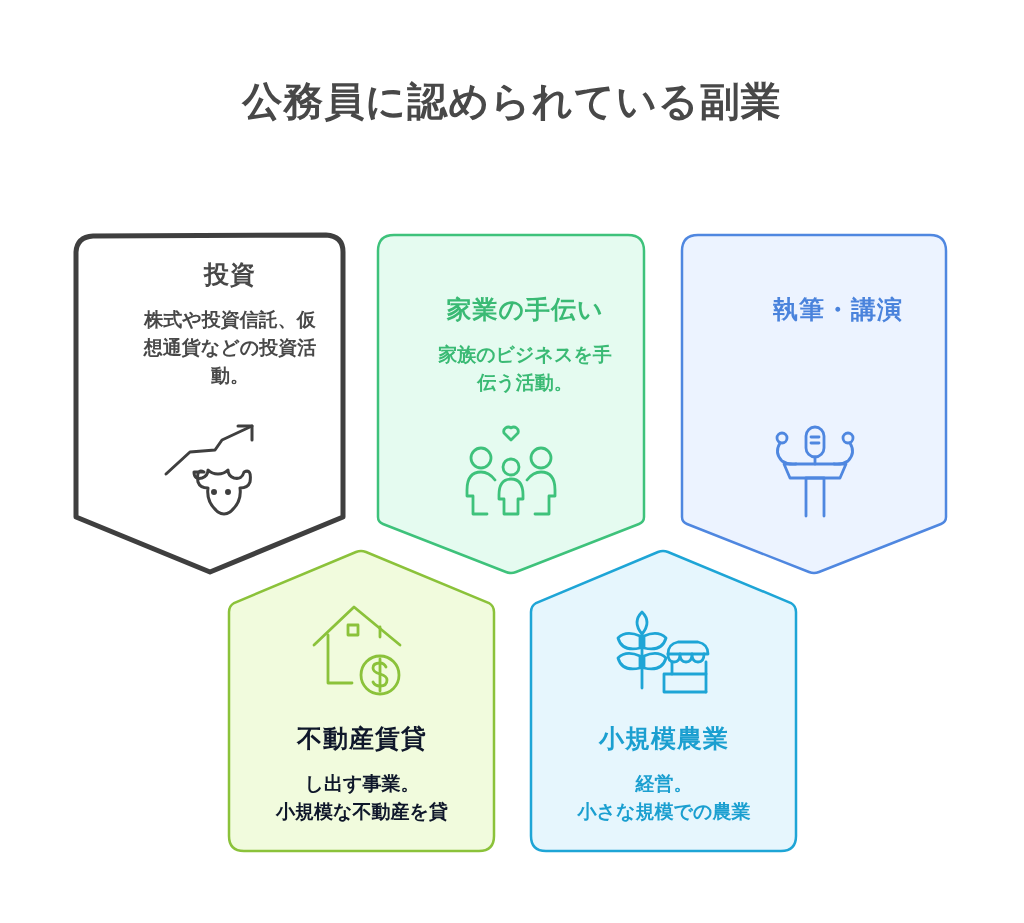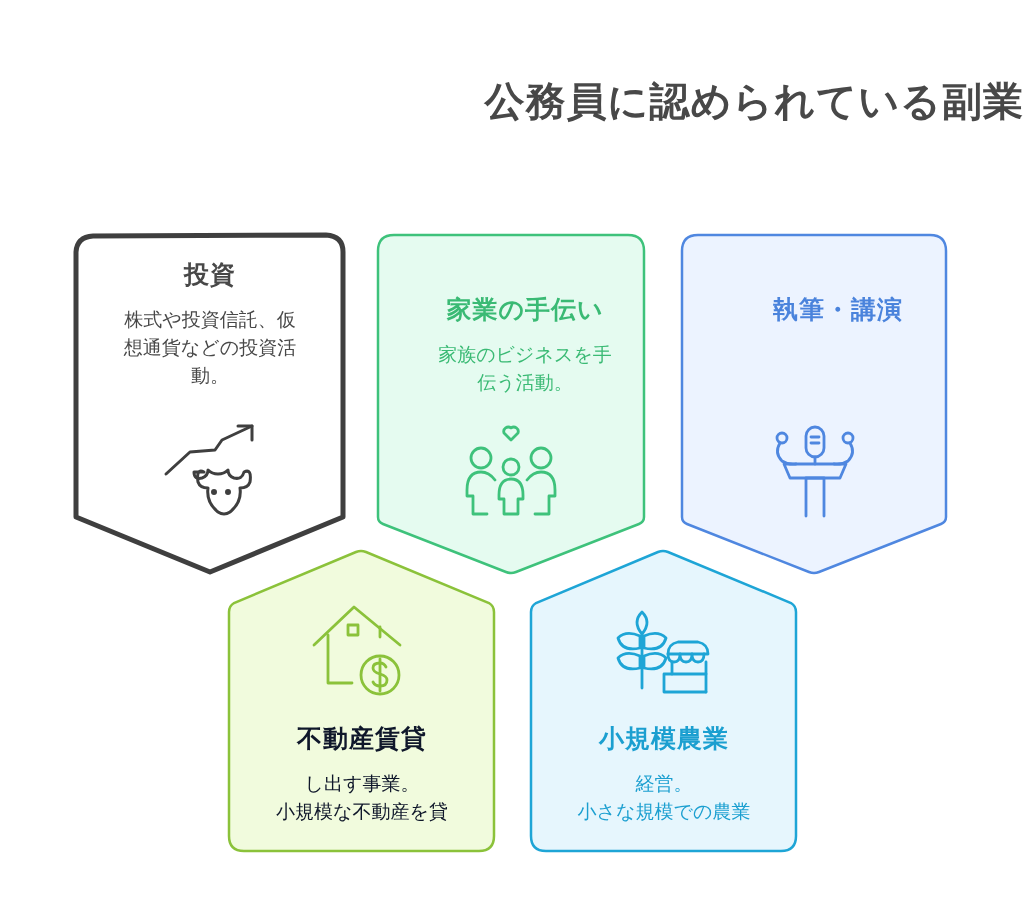--- a/index.html
+++ b/index.html
@@ -1,44 +1,44 @@
 <!DOCTYPE html>
 <html><head>
 <meta charset="utf-8">
 <style>
   html, body { margin: 0; padding: 0; background: #ffffff; }
   body { width: 1024px; height: 923px; position: relative; overflow: hidden;
          font-family: "DejaVu Sans", "Liberation Sans", sans-serif; }
-  .title { position: absolute; left: 0; top: 74px; width: 1024px; text-align: right;
+  .title { position: absolute; left: 0; top: 74px; width: 1024px; text-align: center;
            font-size: 40px; font-weight: bold; color: #484848; letter-spacing: 1px; }
   svg.shapes { position: absolute; left: 0; top: 0; }
   .card-text { position: absolute; text-align: center; }
   .card-title { font-size: 25px; font-weight: bold; letter-spacing: 1px; }
-  .card-desc { font-size: 19px; line-height: 28px; margin-top: 14px; }
+  .card-desc { font-size: 19px; line-height: 28px; margin-top: 14px; font-weight: bold; }
   .icon { position: absolute; }
 </style>
 </head>
 <body>
 
 <div class="title">公務員に認められている副業</div>
 
 <svg class="shapes" width="1024" height="923">
 
   <path d="M93,236 L326,235 Q343,236 343,252 L343,517 L210,572 L76,517 L76,252 Q77,237 93,236 Z" fill="#ffffff" stroke="#3f3f3f" stroke-width="5" stroke-linejoin="round"></path>
 
   <path d="M394,235 L628,235 Q644,235 644,251 L644,517 Q644,522 639,524 L516,572 Q511,574 506,572 L383,524 Q378,522 378,517 L378,251 Q378,235 394,235 Z" fill="#e5fbf0" stroke="#3ec27b" stroke-width="2.5"></path>
 
   <path d="M698,235 L930,235 Q946,235 946,251 L946,517 Q946,522 941,524 L819,572 Q814,574 809,572 L687,524 Q682,522 682,517 L682,251 Q682,235 698,235 Z" fill="#ecf3ff" stroke="#4f87e0" stroke-width="2.5"></path>
 
   <path d="M356,552 Q361,550 366,552 L489,603 Q494,606 494,612 L494,836 Q494,851 479,851 L244,851 Q229,851 229,836 L229,612 Q229,606 234,603 Z" fill="#f1fbdd" stroke="#8bc23a" stroke-width="2.5"></path>
 
   <path d="M658,552 Q663,550 668,552 L791,603 Q796,606 796,612 L796,836 Q796,851 781,851 L546,851 Q531,851 531,836 L531,612 Q531,606 536,603 Z" fill="#e6f6fd" stroke="#1ea5d6" stroke-width="2.5"></path>
 </svg>
 
-<div class="card-text" style="left:80px; top:258px; width:260px; color:#484848;">
+<div class="card-text" style="left:80px; top:258px; width:260px; color:#484848;padding-left:20px;">
   <div class="card-title">投資</div>
   <div class="card-desc">
     <div>株式や投資信託、仮</div>
     <div>想通貨などの投資活</div>
     <div>動。</div>
   </div>
 </div>
 <svg class="icon" style="left:160px; top:420px;" width="100" height="100" viewBox="0 0 100 100" fill="none" stroke="#3f3f3f" stroke-width="3" stroke-linecap="round" stroke-linejoin="round">
   <polyline points="6,54 30,32 55,30 62,20 92,6"></polyline>
   <polyline points="78,6 92,6 92,20"></polyline>

